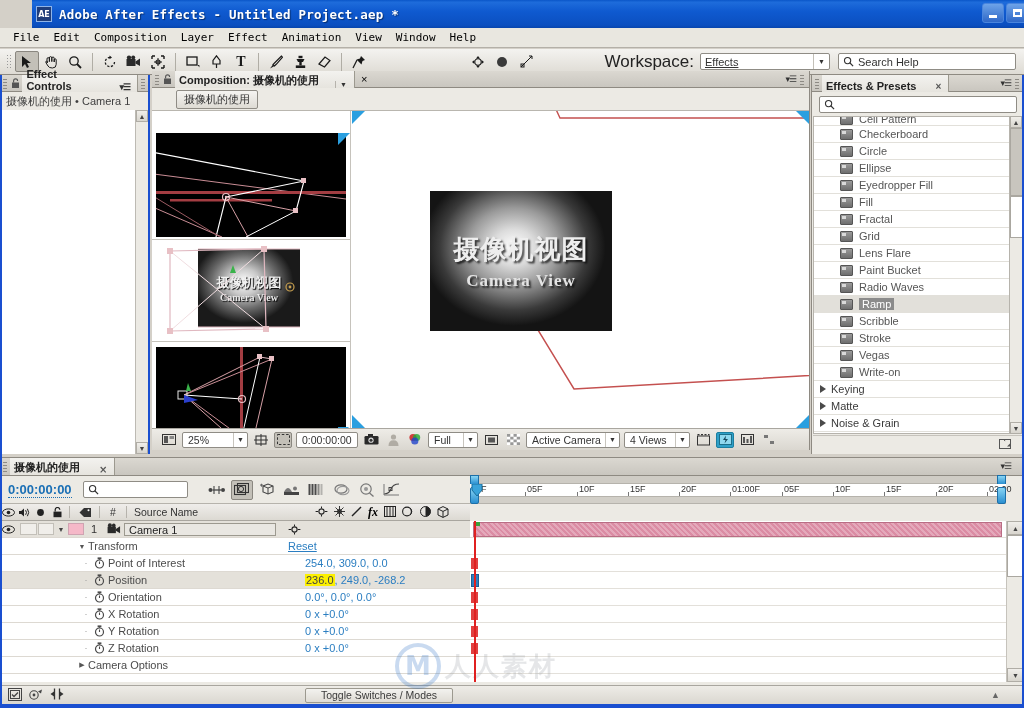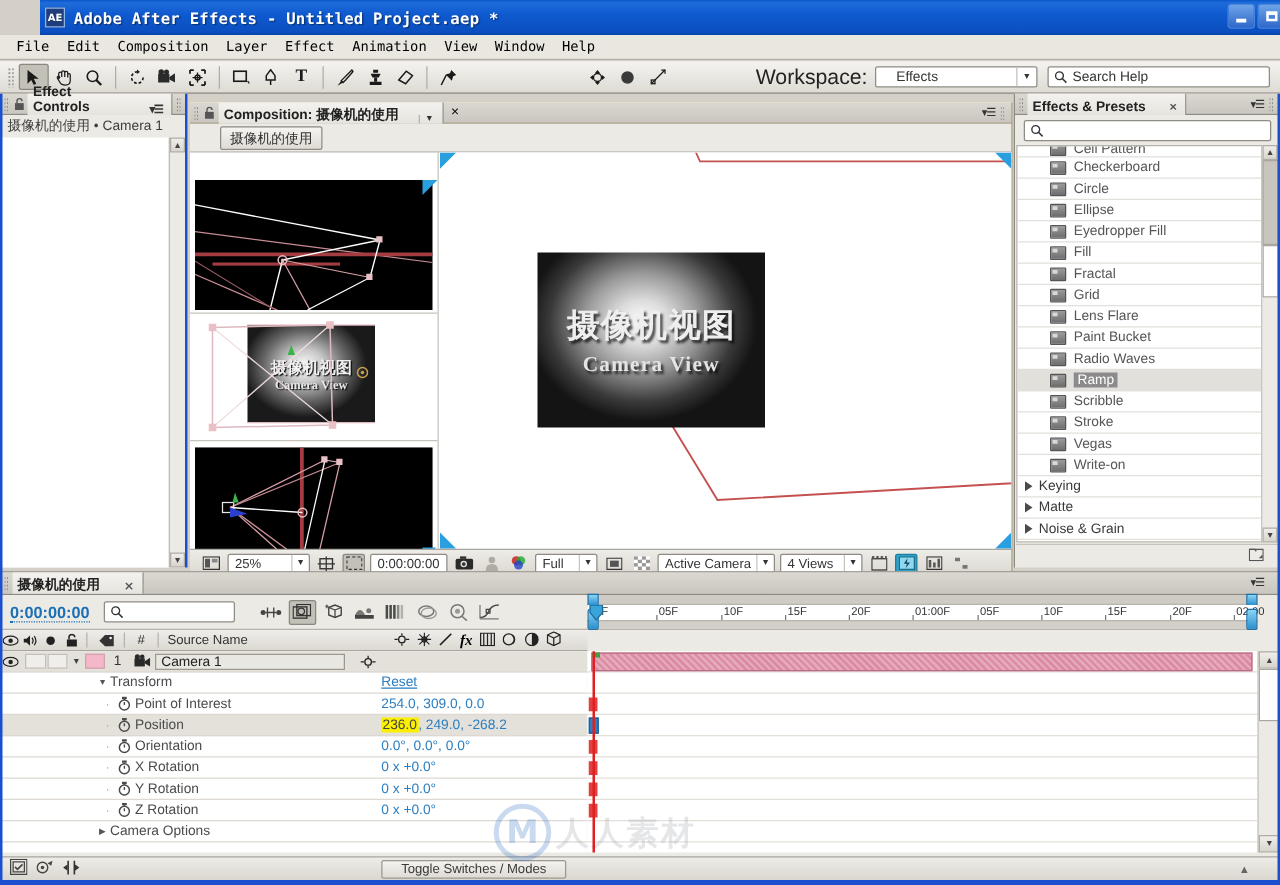--- a/index.html
+++ b/index.html
@@ -65,21 +65,21 @@
   .tbtn {
     width: 24px; height: 21px; display:flex; align-items:center; justify-content:center;
     color:#1a1a1a; position: relative;
   }
   .tbtn.sel { background:#c3c0b8; border:1px solid #8a8780; border-radius:2px; }
   .tsep { width:1px; height:18px; background:#b0ada5; margin:0 5px; }
   .ws-label { margin-left:auto; font-size:17px; color:#222; }
   .ws-combo {
     width: 130px; height: 17px; margin: 0 8px 0 6px; background:#fff;
     border:1px solid #8f8c85; border-radius:2px; display:flex; align-items:center;
-    font-size:11px; color:#333; padding-left:16px; position:relative;
+    font-size:11px; color:#333; padding-left:4px; position:relative;text-decoration:underline;
   }
   .ws-combo .arw { position:absolute; right:0; top:0; width:16px; height:15px;
     border-left:1px solid #c3c0b8; display:flex; align-items:center; justify-content:center; font-size:7px;}
   .help-search {
     width: 178px; height: 17px; background:#fff; border:1px solid #8f8c85; border-radius:2px;
     display:flex; align-items:center; padding-left:4px; margin-right:8px; font-size:11px; color:#333;
   }
 
   
   .panel-tabbar {
@@ -114,22 +114,22 @@
   .vscroll {
     position:absolute; right:0; top:0; width:13px; bottom:0;
     background:#eceae4; border-left:1px solid #bdbab3;
     display:flex; flex-direction:column; justify-content:space-between; align-items:center;
   }
   .vsb-arrow { width:12px; height:12px; display:flex; align-items:center; justify-content:center; font-size:7px; color:#444;
     background: linear-gradient(180deg,#f0eeea,#d8d5ce); border:1px solid #b0ada6;}
 
   
   #compPanel {
-    position:absolute; left:152px; top:82px; width:658px; height:379px;
-    background:#fef9c3; border-right:1px solid #8e8a82;
+    position:absolute; left:152px; top:71px; width:658px; height:379px;
+    background:#be185d; border-right:1px solid #8e8a82;
   }
   #compTools {
     position:absolute; left:0; top:17px; height:22px; right:0;
     background:#eceae4; display:flex; align-items:center; padding-left:24px;
   }
   .comptitle-chip {
     border:1px solid #8f8c85; background: linear-gradient(180deg,#f5f4f1,#dedbd4);
     border-radius:2px; padding:1px 7px; font-size:11px; color:#333;
   }
   #viewerArea {
@@ -1029,21 +1029,21 @@
               <line x1="6.5" y1="8.6" x2="6.5" y2="10.5" stroke="#222"></line>
               <line x1="0.6" y1="5.5" x2="3.2" y2="5.5" stroke="#222"></line>
               <line x1="9.8" y1="5.5" x2="12.4" y2="5.5" stroke="#222"></line>
             </svg>
           </span>
         </div>
         <div class="lrow" style="top: 17px;">
           <span style="width:76px"></span>
           <span style="width:12px;font-size:7px;color:#555;text-align:center">▼</span>
           <span class="prop-name">Transform</span>
-          <span class="prop-val reset" style="position:absolute;left:305px">Reset</span>
+          <span class="prop-val reset" style="position:absolute;left:288px">Reset</span>
         </div>
         <div class="lrow" style="top: 34px;">
           <span style="width:82px"></span>
           <span style="width:8px;color:#999;font-size:9px;text-align:center">·</span>
           <span style="width:18px;display:flex;justify-content:center;align-items:center">
             <svg width="11" height="12" viewBox="0 0 11 12">
               <circle cx="5.5" cy="7" r="4" fill="none" stroke="#4a4a4a" stroke-width="1.2"></circle>
               <line x1="5.5" y1="4.5" x2="5.5" y2="7" stroke="#4a4a4a" stroke-width="1.1"></line>
               <rect x="3.6" y="0.4" width="3.8" height="1.8" fill="#4a4a4a"></rect>
               <line x1="5.5" y1="2.2" x2="5.5" y2="3" stroke="#4a4a4a" stroke-width="1.4"></line>

